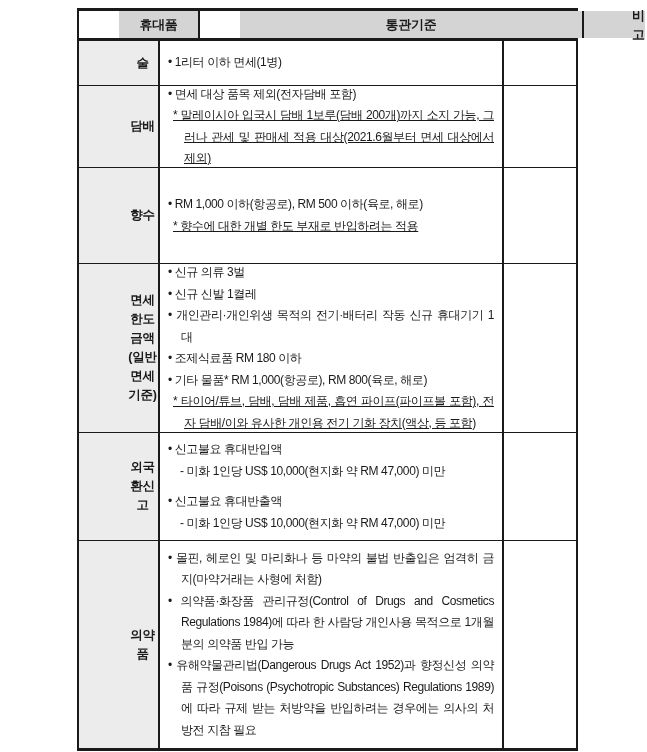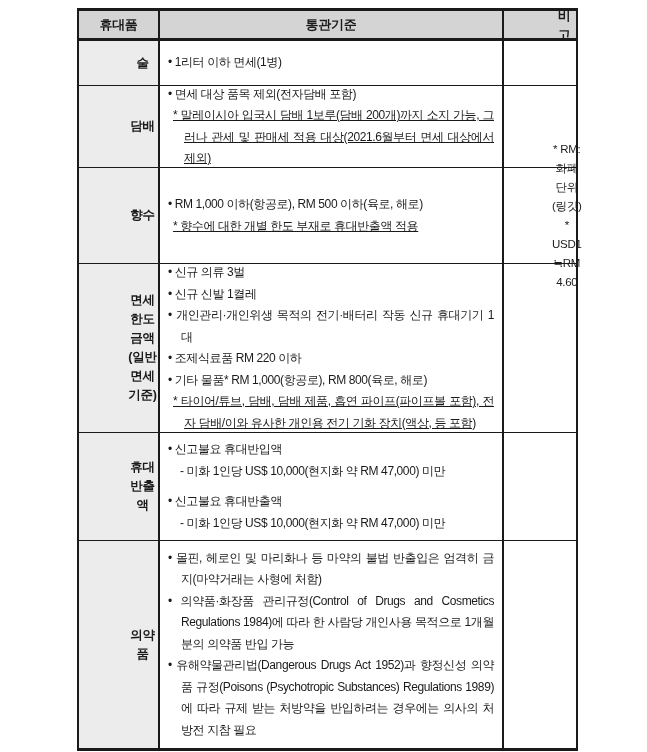--- a/index.html
+++ b/index.html
@@ -40,21 +40,21 @@
     padding:6px 8px 6px 8px;font-size:12px;
   }
   .c-remark{
     flex:1 1 auto;display:flex;flex-direction:column;justify-content:center;
     font-size:11.5px;line-height:19px;text-align:center;letter-spacing:-0.3px;
   }
   .hdr .cell{
     background:var(--header_bg);display:flex;align-items:center;justify-content:center;
     font-weight:bold;font-size:13px;letter-spacing:-0.3px;
   }
-  .hdr .c-label,.hdr .c-content{padding:0;}
+  .hdr .c-label,.hdr .c-content{padding:0;margin-left:40px;}
   .ln{
     line-height:21.5px;text-align:justify;letter-spacing:-0.4px;
     word-break:normal;overflow-wrap:break-word;
   }
   .l-dot{padding-left:13px;text-indent:-13px;}
   .l-star{margin-left:5px;padding-left:11px;text-indent:-11px;text-decoration:underline;}
   .l-dash{margin-left:12px;padding-left:10px;text-indent:-10px;}
   .gap{margin-top:9px;}
 </style>
 </head>
@@ -82,46 +82,40 @@
       <div class="ln l-dot">• 면세 대상 품목 제외(전자담배 포함)</div>
       <div class="ln l-star">* 말레이시아 입국시 담배 1보루(담배 200개)까지 소지 가능, 그러나 관세 및 판매세 적용 대상(2021.6월부터 면세 대상에서 제외)</div>
     </div>
     <div class="cell c-remark"></div>
   </div>
 
   <div class="row r2">
     <div class="cell c-label">향수</div>
     <div class="cell c-content">
       <div class="ln l-dot">• RM 1,000 이하(항공로), RM 500 이하(육로, 해로)</div>
-      <div class="ln l-star">* 향수에 대한 개별 한도 부재로 휴대반출액 적용</div>
-    </div>
-    <div class="cell c-remark">
-      <div>* RM:</div>
-      <div>화폐 단위(링깃)</div>
-      <div>* USD1</div>
-      <div>≒RM 4.60</div>
+      <div class="ln l-star">* 향수에 대한 개별 한도 부재로 반입하려는 적용</div>
     </div>
   </div>
 
   <div class="row r3">
     <div class="cell c-label">면세한도금액
 (일반면세기준)</div>
     <div class="cell c-content">
       <div class="ln l-dot">• 신규 의류 3벌</div>
       <div class="ln l-dot">• 신규 신발 1켤레</div>
       <div class="ln l-dot">• 개인관리·개인위생 목적의 전기·배터리 작동 신규 휴대기기 1대</div>
-      <div class="ln l-dot">• 조제식료품 RM 220 이하</div>
+      <div class="ln l-dot">• 조제식료품 RM 180 이하</div>
       <div class="ln l-dot">• 기타 물품* RM 1,000(항공로), RM 800(육로, 해로)</div>
       <div class="ln l-star">* 타이어/튜브, 담배, 담배 제품, 흡연 파이프(파이프볼 포함), 전자 담배/이와 유사한 개인용 전기 기화 장치(액상, 등 포함)</div>
     </div>
     <div class="cell c-remark"></div>
   </div>
 
   <div class="row r4">
-    <div class="cell c-label">휴대반출액</div>
+    <div class="cell c-label">외국환신고</div>
     <div class="cell c-content">
       <div class="ln l-dot">• 신고불요 휴대반입액</div>
       <div class="ln l-dash">- 미화 1인당 US$ 10,000(현지화 약 RM 47,000) 미만</div>
       <div class="ln l-dot gap">• 신고불요 휴대반출액</div>
       <div class="ln l-dash">- 미화 1인당 US$ 10,000(현지화 약 RM 47,000) 미만</div>
     </div>
     <div class="cell c-remark"></div>
   </div>
 
   <div class="row r5">

